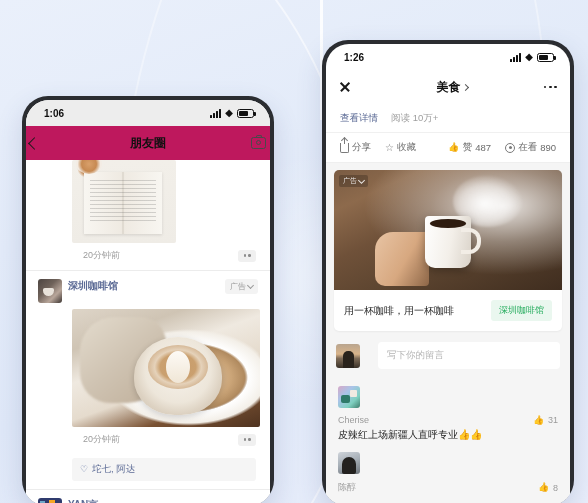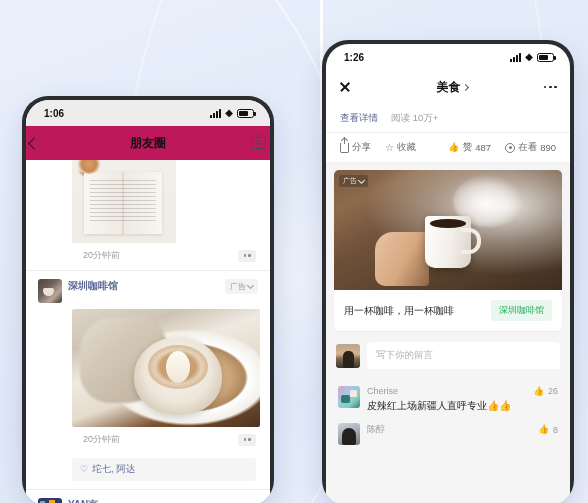--- a/index.html
+++ b/index.html
@@ -393,41 +393,41 @@
     display: flex; align-items: center; justify-content: space-between;
     padding: 10px 10px;
   }
   .ad-card-text { font-size: 10px; color: #1f1f1f; }
   .detail-btn {
     font-size: 9px; color: #27ad5f; background: #eaf7ef;
     border-radius: 3px; padding: 4px 8px;
   }
 
   .comment-input-row {
-    display: flex; align-items: center; gap: 7px; padding: 11px 10px 9px 10px;
+    display: flex; align-items: center; gap: 18px; padding: 11px 10px 9px 10px;
   }
   #avatar-sunset {
     width: 24px; height: 24px; border-radius: 3px; flex: none;
     background: linear-gradient(180deg, #b9a58f 0%, #d9b48a 42%, #7e6b57 60%, #3a3128 100%);
     position: relative; overflow: hidden;
   }
   #avatar-sunset::after {
     content: ""; position: absolute; left: 7px; top: 7px; width: 11px; height: 18px;
     border-radius: 5px 5px 0 0; background: #2a231c;
   }
   .comment-input {
     flex: 1; background: #fff; border-radius: 4px; padding: 7px 9px;
     font-size: 9.5px; color: #b5b5b5;
   }
 
   .section-label { font-size: 9.5px; color: #8a8a8a; padding: 6px 12px 2px 12px; }
 
   .comment-list { background: #f5f5f5; }
   .comment {
-    display: flex; gap: 7px; padding: 8px 12px 2px 12px;
+    display: flex; gap: 7px; padding: 8px 12px 2px 12px; flex-direction: column;
   }
   #avatar-cherise {
     width: 22px; height: 22px; border-radius: 3px; flex: none; overflow: hidden;
     background: linear-gradient(135deg, #d7a8c8 0%, #a9c4e8 35%, #7fd0c0 70%, #3f7d6c 100%);
     position: relative;
   }
   #avatar-cherise::before {
     content: ""; position: absolute; left: 3px; top: 9px; width: 9px; height: 8px; background: #2f7a6a; border-radius: 2px;
   }
   #avatar-cherise::after {
@@ -630,21 +630,21 @@
 
 
       <div class="comment-list">
         <div class="comment">
           <div id="avatar-cherise"></div>
           <div class="comment-body">
             <div class="comment-top">
               <span class="comment-name">Cherise</span>
               <span class="comment-likes">
                 <span class="ico-thumb">👍</span>
-                <span>26</span>
+                <span>31</span>
               </span>
             </div>
             <div class="comment-text">皮辣红上场新疆人直呼专业👍👍</div>
           </div>
         </div>
 
         <div class="comment">
           <div id="avatar-chen"></div>
           <div class="comment-body">
             <div class="comment-top">

